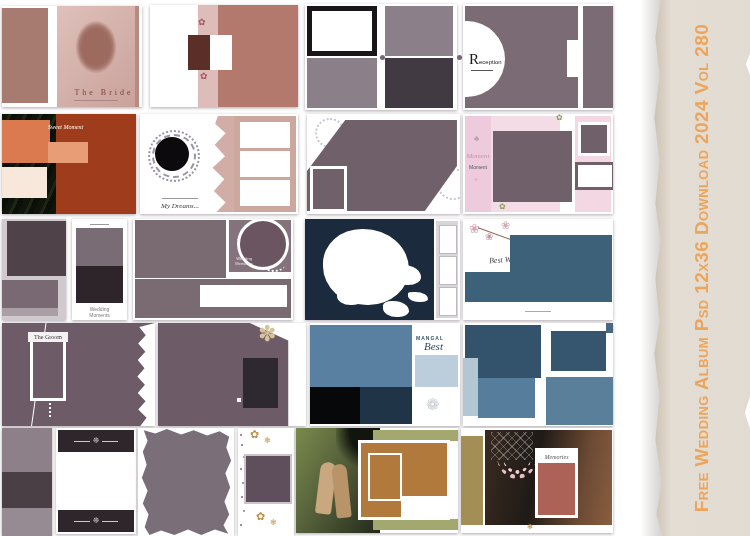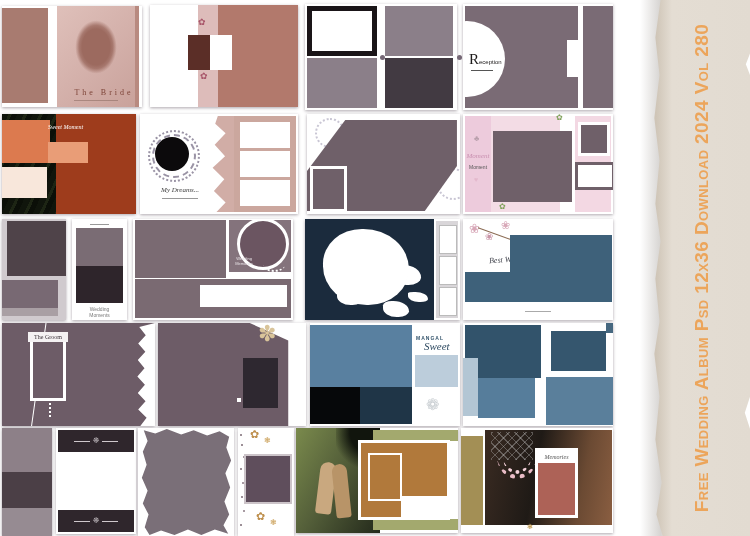--- a/index.html
+++ b/index.html
@@ -82,21 +82,21 @@
     <div class="a" style="left:0;top:6px;width:48px;height:43px;background:#dc7a4f;"></div>
     <div class="a" style="left:46px;top:28px;width:40px;height:21px;background:#e99d77;"></div>
     <div class="a" style="left:0;top:53px;width:45px;height:31px;background:#f8e7db;"></div>
     <div class="a scr" style="left:46px;top:10px;font-size:6px;color:#fff;">Sweet Moment</div>
   </div>
 
   <div class="t" style="left:140px;top:114px;width:158px;height:100px;">
     <div class="ring a" style="left:8px;top:16px;width:48px;height:48px;"></div>
     <div class="ring a" style="left:12px;top:20px;width:40px;height:40px;border-style:dashed;"></div>
     <div class="a" style="left:15px;top:23px;width:34px;height:34px;border-radius:50%;background:#0c0a0c;"></div>
-    <div class="a scr" style="left:12px;top:72px;width:56px;text-align:center;font-size:7px;color:#3a3a3a;">My Dreams...</div>
+    <div class="a scr" style="left:12px;top:88px;width:56px;text-align:center;font-size:7px;color:#3a3a3a;">My Dreams...</div>
     <div class="a" style="left:22px;top:84px;width:36px;height:1px;background:#999;"></div>
     <div class="a" style="left:70px;top:2px;width:26px;height:96px;background:#c99f96;clip-path:polygon(30% 0,100% 0,100% 100%,25% 100%,60% 90%,15% 78%,55% 66%,10% 54%,58% 42%,18% 30%,60% 18%,20% 8%);opacity:.85;"></div>
     <div class="a" style="left:94px;top:2px;width:62px;height:96px;background:#cba79e;">
       <div class="a" style="left:6px;top:6px;width:50px;height:26px;background:#fff;"></div>
       <div class="a" style="left:6px;top:35px;width:50px;height:26px;background:#fff;"></div>
       <div class="a" style="left:6px;top:64px;width:50px;height:26px;background:#fff;"></div>
     </div>
   </div>
 
   <div class="t" style="left:307px;top:114px;width:153px;height:100px;">
@@ -189,21 +189,21 @@
     <div class="a" style="left:100px;top:-2px;font-size:22px;color:#d9c49a;">✽</div>
     <div class="a" style="left:85px;top:35px;width:35px;height:50px;background:#2e2830;"></div>
     <div class="a" style="left:79px;top:75px;width:4px;height:4px;background:#fff;"></div>
   </div>
 
   <div class="t" style="left:310px;top:323px;width:150px;height:103px;">
     <div class="a" style="left:0;top:2px;width:102px;height:62px;background:#5980a0;"></div>
     <div class="a" style="left:0;top:64px;width:50px;height:37px;background:#06080a;"></div>
     <div class="a" style="left:50px;top:64px;width:52px;height:37px;background:#1f3547;"></div>
     <div class="a" style="left:106px;top:12px;font-size:5px;font-weight:bold;letter-spacing:1px;color:#33536b;text-transform:uppercase;">Mangal</div>
-    <div class="a scr" style="left:114px;top:17px;font-size:11px;color:#2e4a61;">Sweet</div>
+    <div class="a scr" style="left:114px;top:17px;font-size:11px;color:#2e4a61;">Best</div>
     <div class="a" style="left:105px;top:32px;width:43px;height:32px;background:#bccddb;"></div>
     <div class="a" style="left:116px;top:72px;font-size:16px;color:#c9ced2;">❁</div>
   </div>
 
   <div class="t" style="left:463px;top:323px;width:150px;height:103px;">
     <div class="a" style="left:2px;top:2px;width:76px;height:53px;background:#32536b;"></div>
     <div class="a" style="left:88px;top:8px;width:55px;height:40px;background:#35566e;"></div>
     <div class="a" style="left:143px;top:0;width:7px;height:10px;background:#466880;"></div>
     <div class="a" style="left:0;top:35px;width:15px;height:58px;background:#b3c6d4;"></div>
     <div class="a" style="left:15px;top:55px;width:57px;height:40px;background:#567d9b;"></div>

